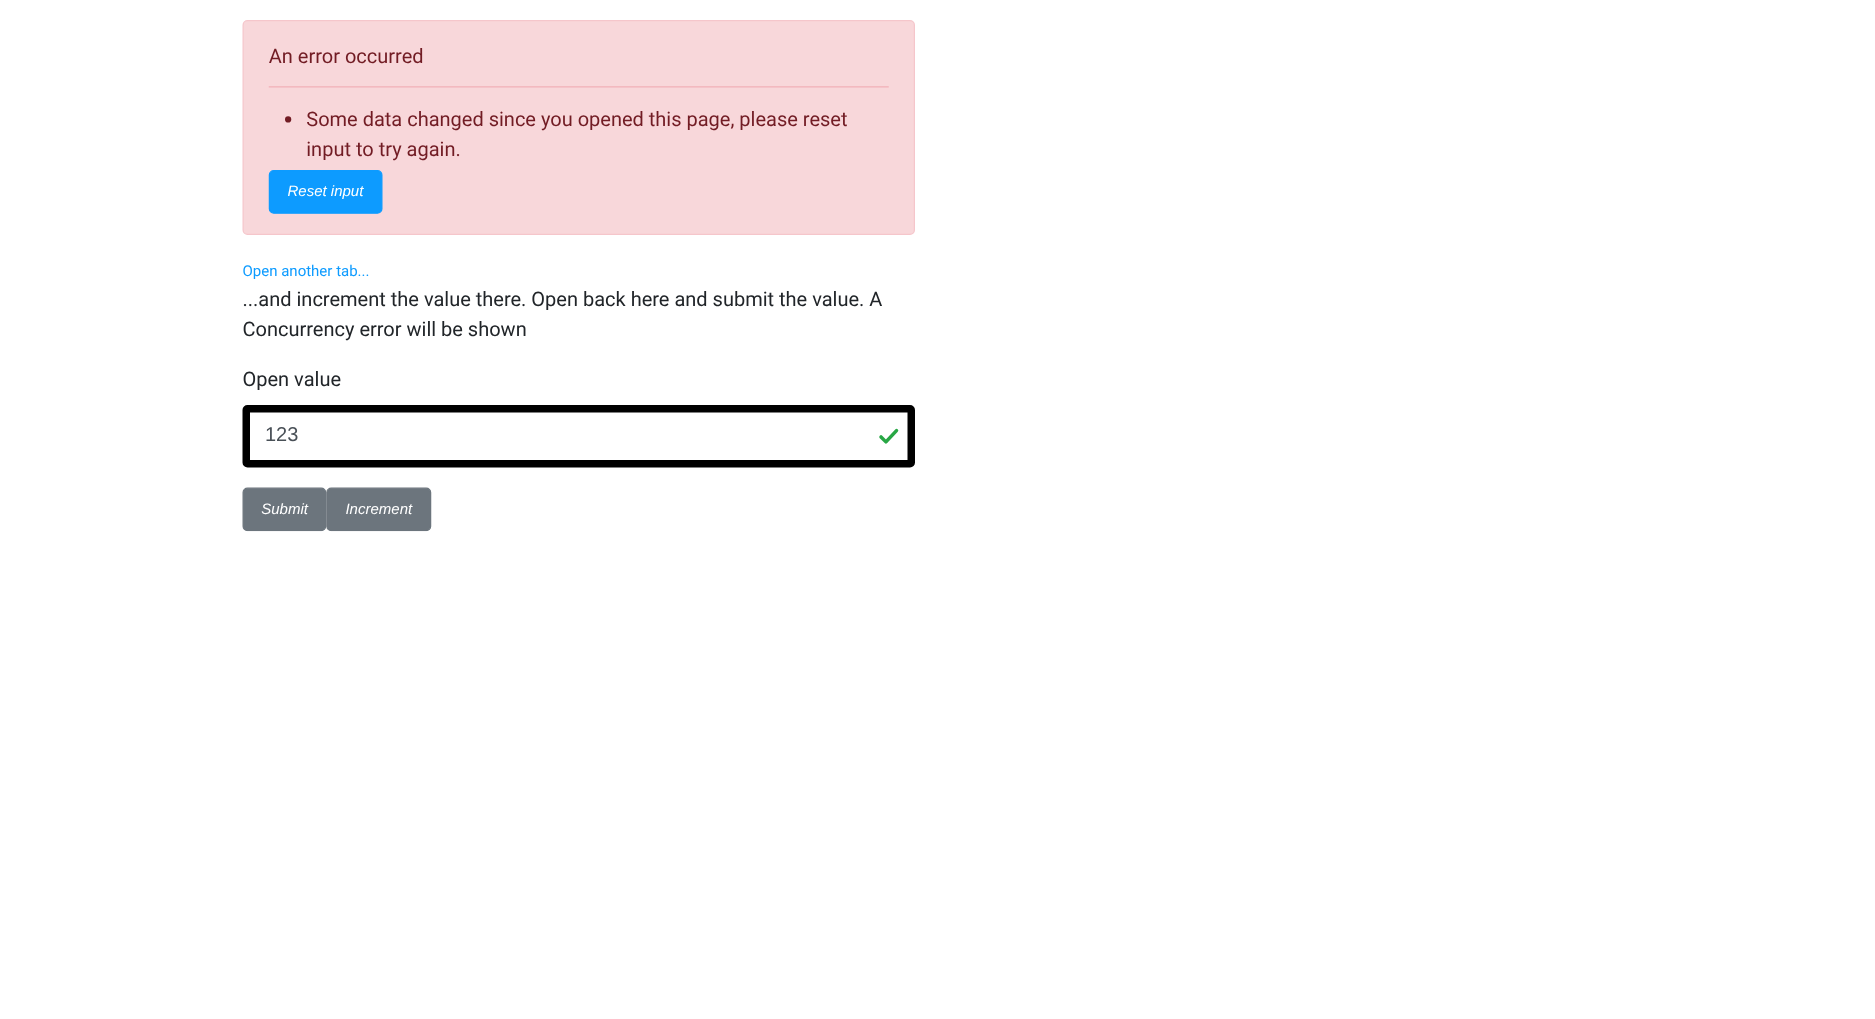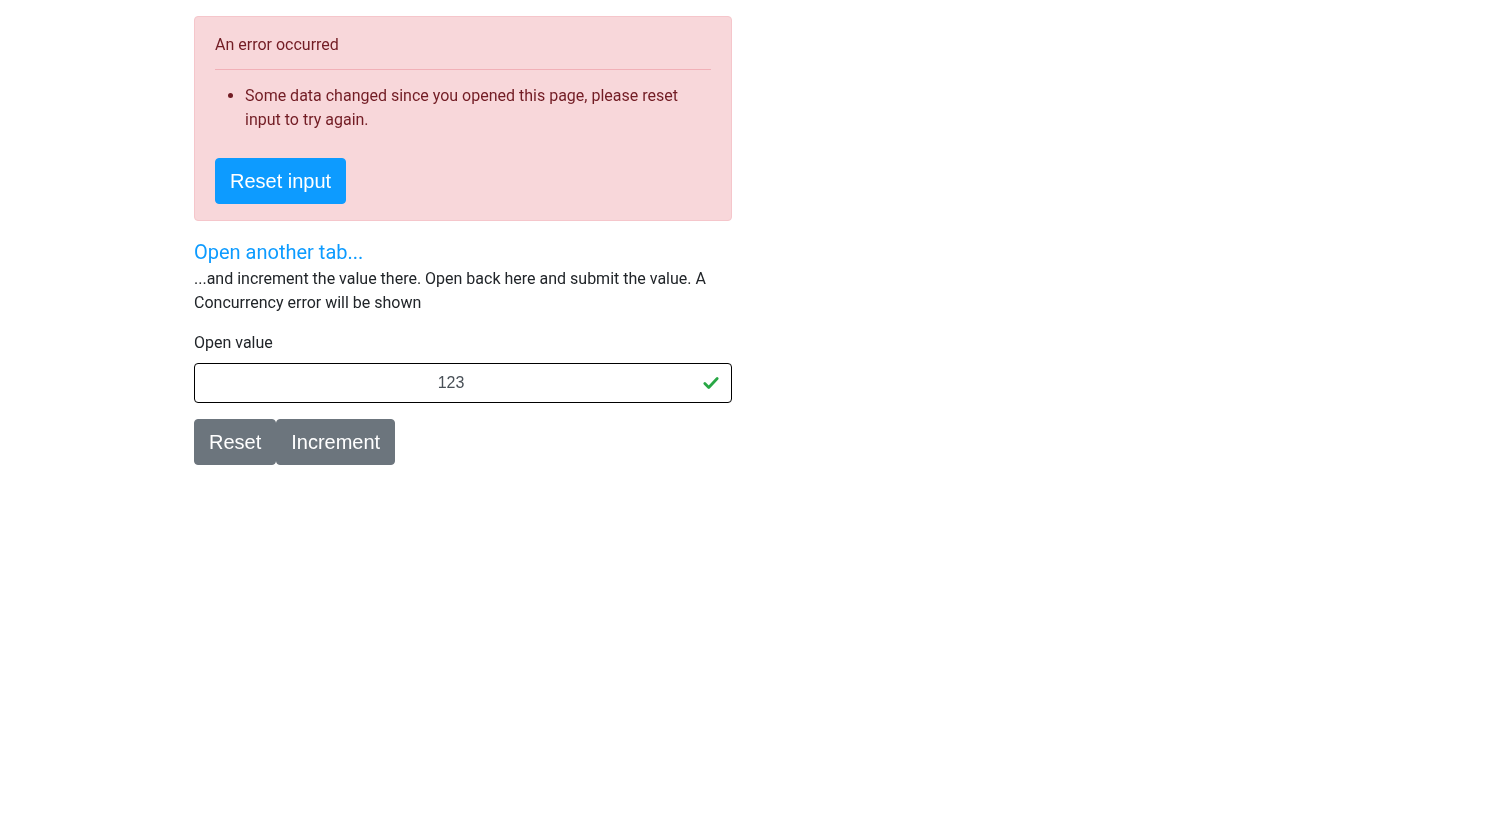--- a/index.html
+++ b/index.html
@@ -32,51 +32,52 @@
       font-weight: 400;
       margin-bottom: 12px;
     }
     .alert hr {
       border: none;
       border-top: 1px solid #f1b0b7;
       margin-bottom: 14px;
     }
     .alert ul {
       padding-left: 30px;
-      margin-bottom: 26px;
+      margin-bottom: 4px;
     }
     .alert li {
       color: #721c24;
       font-size: 16px;
       line-height: 1.5;
     }
     .btn {
       display: inline-block;
       padding: 8px 14px;
-      font-size: 20px;
+      font-size: 12px;
       border-radius: 4px;
       border: 1px solid transparent;
       cursor: pointer;
       line-height: 1.4;
+      font-style: italic;
     }
     .btn-primary {
       background-color: #0d9bff;
       border-color: #0d9bff;
       color: #fff;
     }
     .btn-secondary {
       background-color: #6c757d;
       border-color: #6c757d;
       color: #fff;
     }
     .link {
       color: #0d9bff;
       text-decoration: none;
       cursor: pointer;
-      font-size: 20px;
+      font-size: 12px;
     }
     .instructions {
       color: #212529;
       font-size: 16px;
       line-height: 1.5;
       margin-bottom: 16px;
     }
     .counter {
       font-size: 16px;
       margin-bottom: 16px;
@@ -87,26 +88,25 @@
       margin-bottom: 8px;
     }
     .input-wrapper {
       position: relative;
       margin-bottom: 16px;
     }
     .form-input {
       width: 100%;
       padding: 8px 36px 8px 12px;
       font-size: 16px;
-      border: 1px solid #000000;
+      border: 6px solid #000000;
       border-radius: 4px;
       line-height: 1.4;
       color: #495057;
       background: #fff;
-      text-align: center;
     }
     .valid-icon {
       position: absolute;
       right: 12px;
       top: 50%;
       transform: translateY(-50%);
       width: 18px;
       height: 18px;
       pointer-events: none;
     }
@@ -141,16 +141,16 @@
   <div class="input-wrapper">
     <input type="text" class="form-input" value="123" style="">
     <span class="valid-icon">
       <svg viewBox="0 0 16 16" width="18" height="18">
         <path fill="none" stroke="#28a745" stroke-width="2.5" stroke-linecap="round" stroke-linejoin="round" d="M2.5 8.5 L6 12 L13.5 4"></path>
       </svg>
     </span>
   </div>
 
   <div class="button-row">
-    <button class="btn btn-secondary">Reset</button>
+    <button class="btn btn-secondary">Submit</button>
     <button class="btn btn-secondary">Increment</button>
   </div>
 </div>
 
 </body></html>

